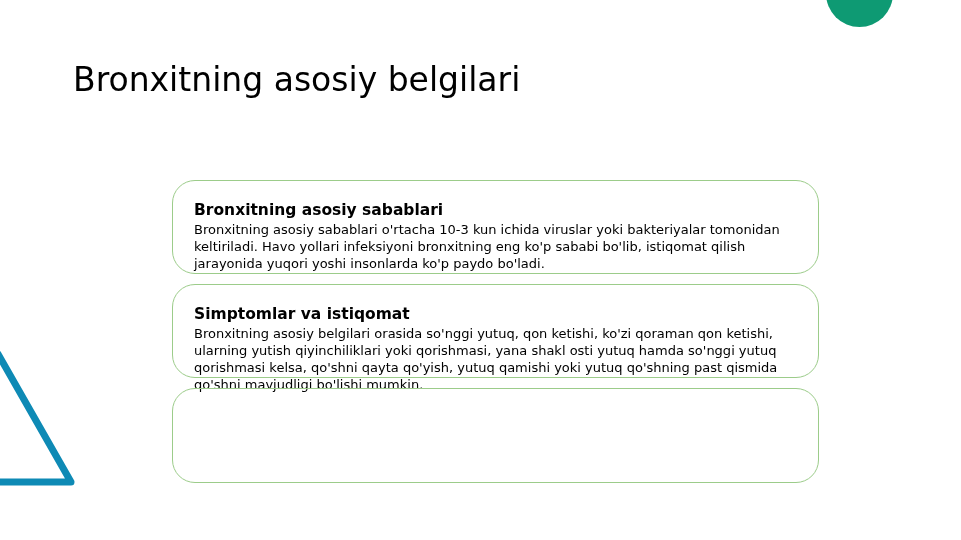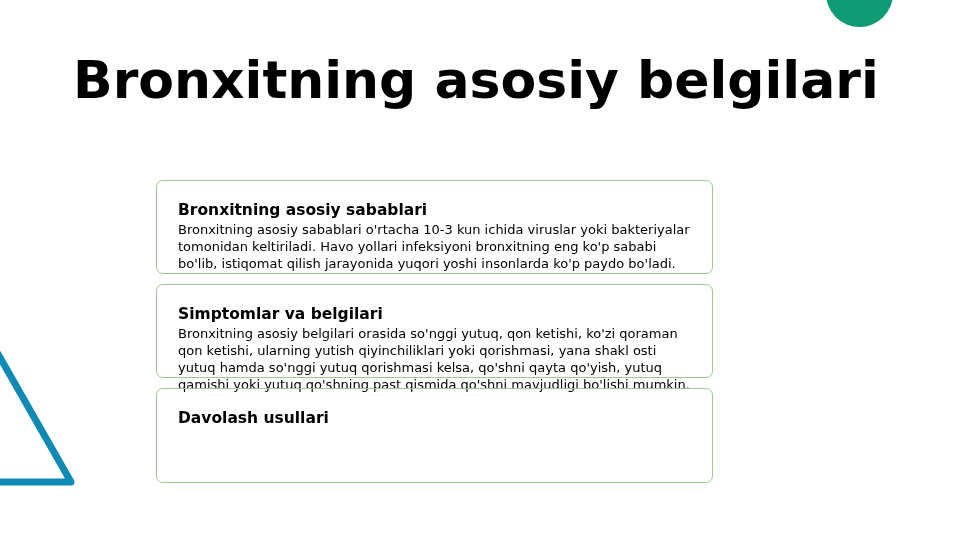--- a/index.html
+++ b/index.html
@@ -10,26 +10,26 @@
       color: #000;
     }
     .deco-circle {
       position: absolute; left: 826px; top: -40px;
       width: 67px; height: 67px; border-radius: 50%;
       background: #0e9a73;
     }
     .deco-triangle { position: absolute; left: 0; top: 340px; }
     .title {
       position: absolute; left: 73px; top: 56px;
-      font-size: 52px; font-weight: bold; margin: 0; line-height: 48px;
+      font-size: 33px; font-weight: normal; margin: 0; line-height: 48px;
       white-space: nowrap;
     }
     .card {
-      position: absolute; left: 156px; width: 557px;
-      border: 1px solid #9ccc8a; border-radius: 7px;
+      position: absolute; left: 172px; width: 647px;
+      border: 1px solid #9ccc8a; border-radius: 23px;
       background: transparent; box-sizing: border-box;
     }
     .card-inner { position: absolute; left: 21px; right: 20px; }
     .card-title {
       font-weight: bold; font-size: 15.5px; line-height: 20px;
       margin: 0 0 1px 0; white-space: nowrap;
     }
     .card-body { font-size: 13px; line-height: 17px; margin: 0; }
   </style>
 </head>
@@ -45,22 +45,21 @@
 
 <div class="card" style="top:180px; height:94px;">
   <div class="card-inner" style="top:19px;">
     <p class="card-title">Bronxitning asosiy sabablari</p>
     <p class="card-body">Bronxitning asosiy sabablari o'rtacha 10-3 kun ichida viruslar yoki bakteriyalar tomonidan keltiriladi. Havo yollari infeksiyoni bronxitning eng ko'p sababi bo'lib, istiqomat qilish jarayonida yuqori yoshi insonlarda ko'p paydo bo'ladi.</p>
   </div>
 </div>
 
 <div class="card" style="top:284px; height:94px;">
   <div class="card-inner" style="top:19px;">
-    <p class="card-title">Simptomlar va belgilari</p>
+    <p class="card-title">Simptomlar va istiqomat</p>
     <p class="card-body">Bronxitning asosiy belgilari orasida so'nggi yutuq, qon ketishi, ko'zi qoraman qon ketishi, ularning yutish qiyinchiliklari yoki qorishmasi, yana shakl osti yutuq hamda so'nggi yutuq qorishmasi kelsa, qo'shni qayta qo'yish, yutuq qamishi yoki yutuq qo'shning past qismida qo'shni mavjudligi bo'lishi mumkin.</p>
   </div>
 </div>
 
 <div class="card" style="top:388px; height:95px;">
   <div class="card-inner" style="top:19px;">
-    <p class="card-title">Davolash usullari</p>
   </div>
 </div>
 
 </body></html>

